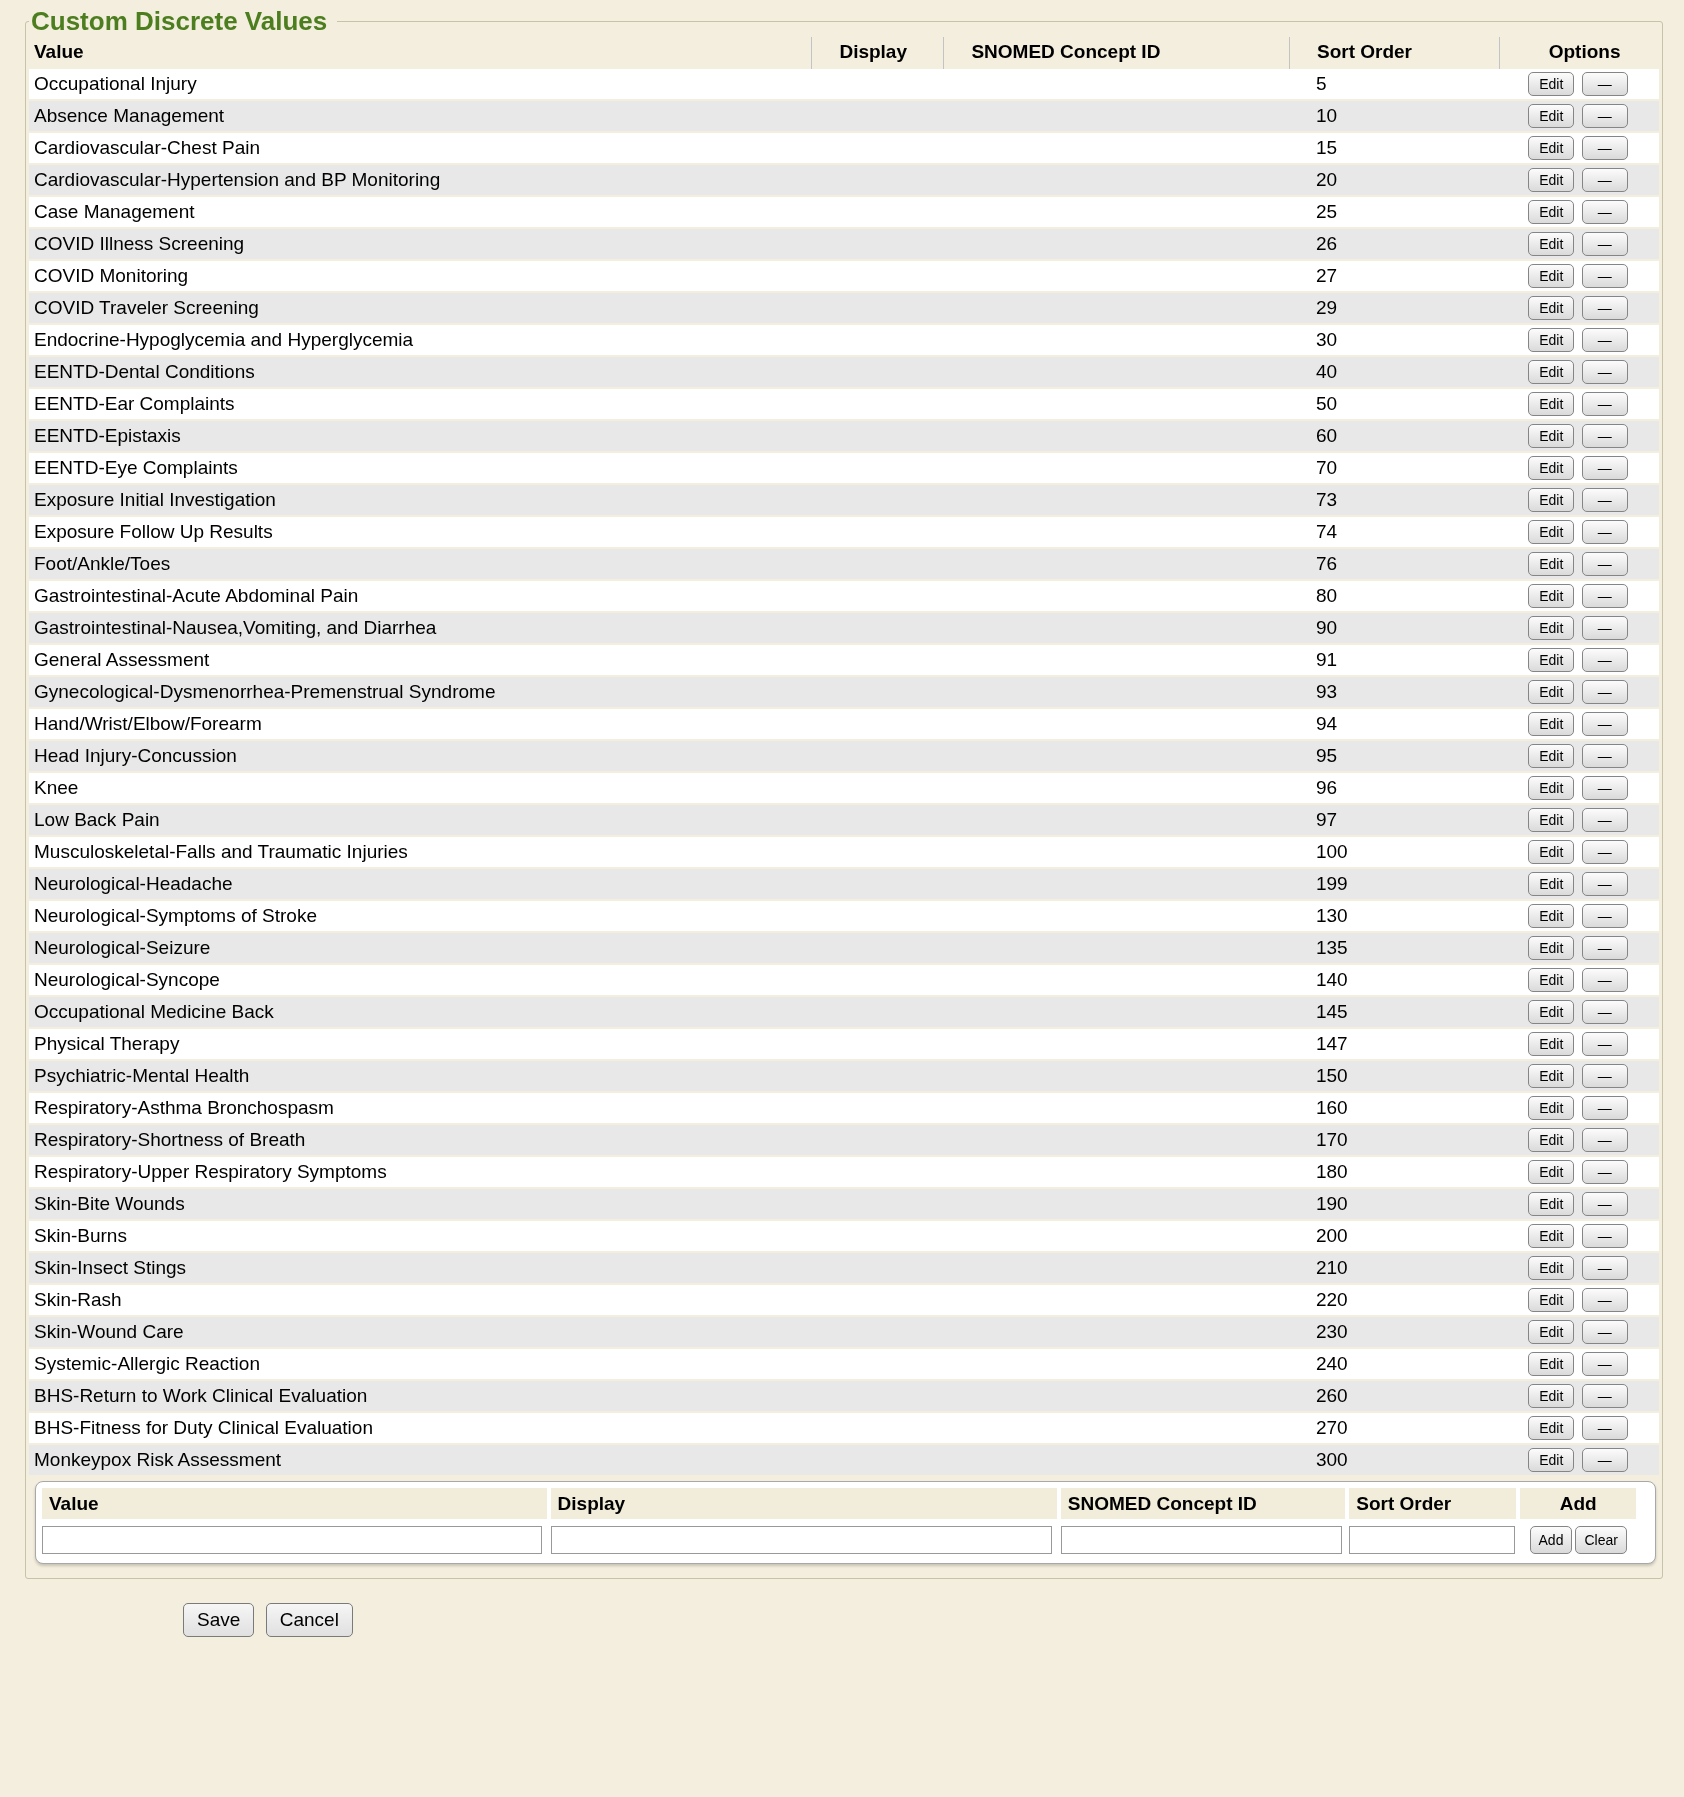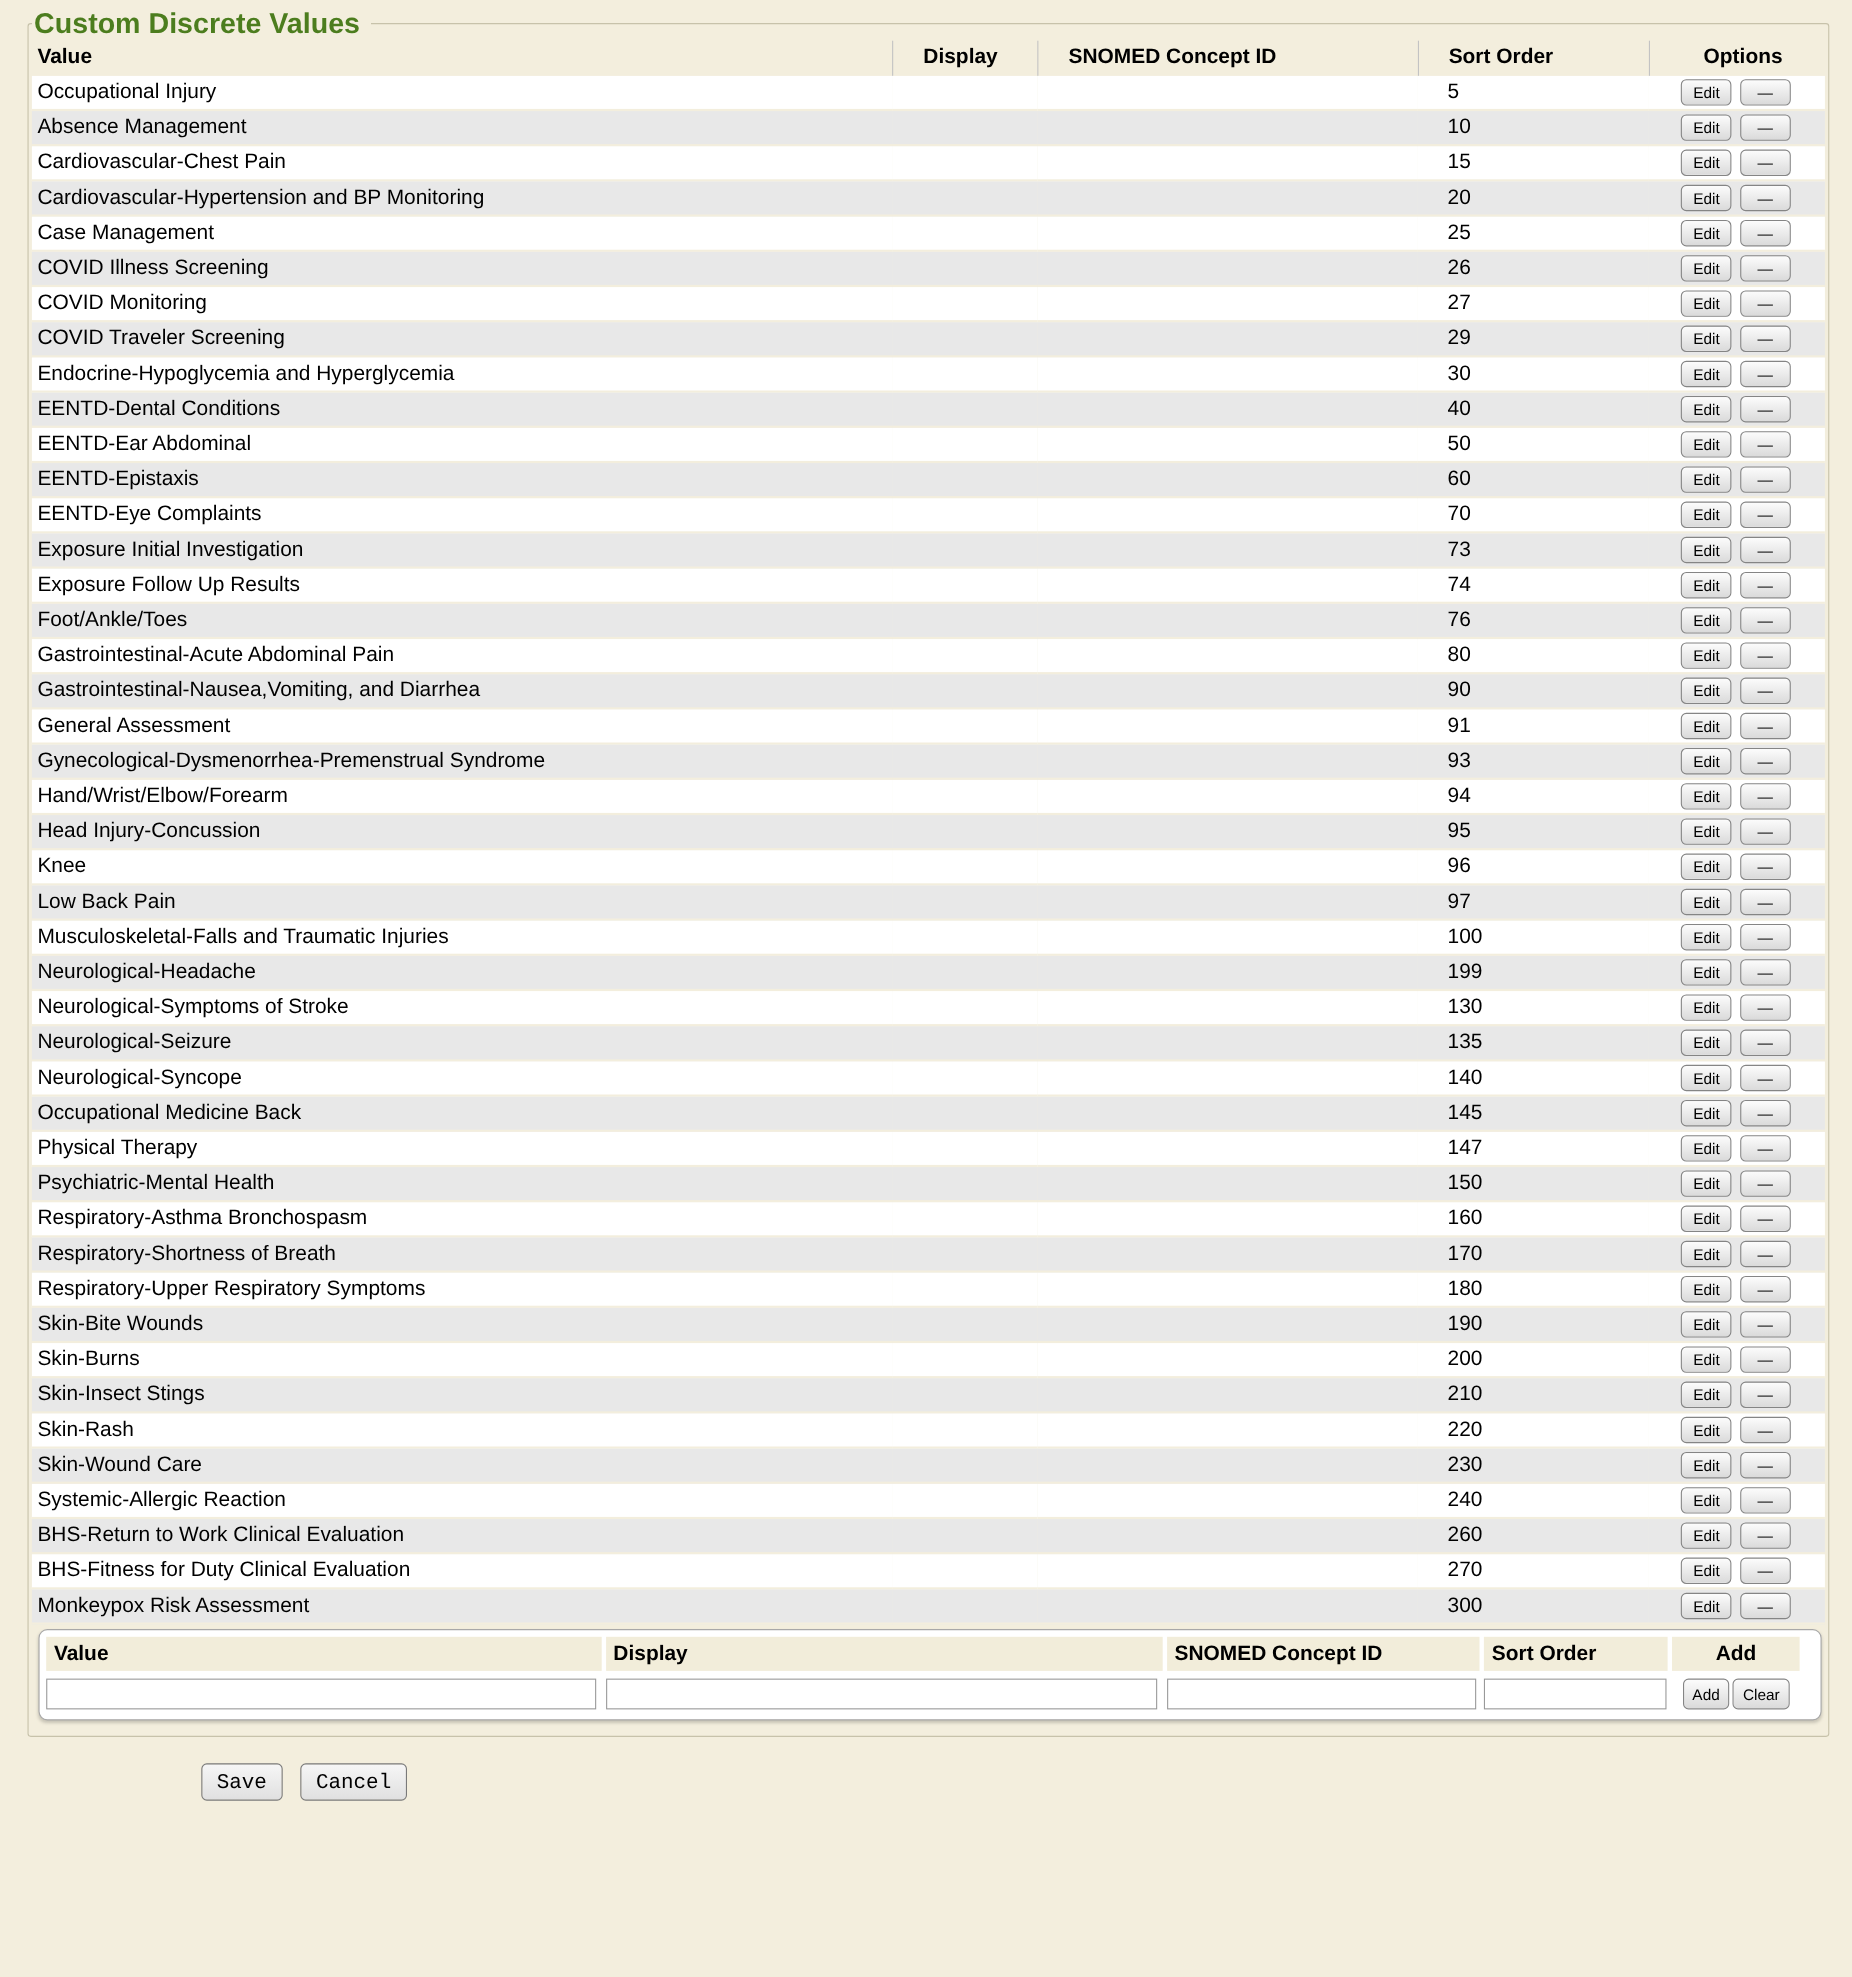--- a/index.html
+++ b/index.html
@@ -116,21 +116,21 @@
     height: 28px;
     box-sizing: border-box;
     border: 1px solid #999;
     background: #fff;
     font-size: 18px;
     font-family: inherit;
     padding: 0 5px;
   }
   .add-btns { display: flex; gap: 3px; justify-content: center; align-items: center; }
   .btn-addform { height: 28px; font-size: 14px; padding: 0 8px; }
-  .actions { margin: 24px 0 0 158px; padding-bottom: 16px; font-family: Liberation Mono, monospace; }
+  .actions { margin: 24px 0 0 158px; padding-bottom: 16px; }
   .btn-big {
     height: 34px;
     font-size: 19px;
     padding: 0 13px;
     margin-right: 7px;
     border-radius: 5px;
     background: linear-gradient(#f6f6f6, #e0e0e0);
     border: 1px solid #7a7a7a;
   }
 </style>
@@ -263,21 +263,21 @@
         <td class="c-display"></td>
         <td class="c-snomed"></td>
         <td class="c-sort">40</td>
         <td class="c-opt">
           <button class="btn btn-row">Edit</button>
           <button class="btn btn-row btn-dash">—</button>
         </td>
       </tr>
 
       <tr class="data-row">
-        <td class="c-value">EENTD-Ear Abdominal</td>
+        <td class="c-value">EENTD-Ear Complaints</td>
         <td class="c-display"></td>
         <td class="c-snomed"></td>
         <td class="c-sort">50</td>
         <td class="c-opt">
           <button class="btn btn-row">Edit</button>
           <button class="btn btn-row btn-dash">—</button>
         </td>
       </tr>
 
       <tr class="data-row">

